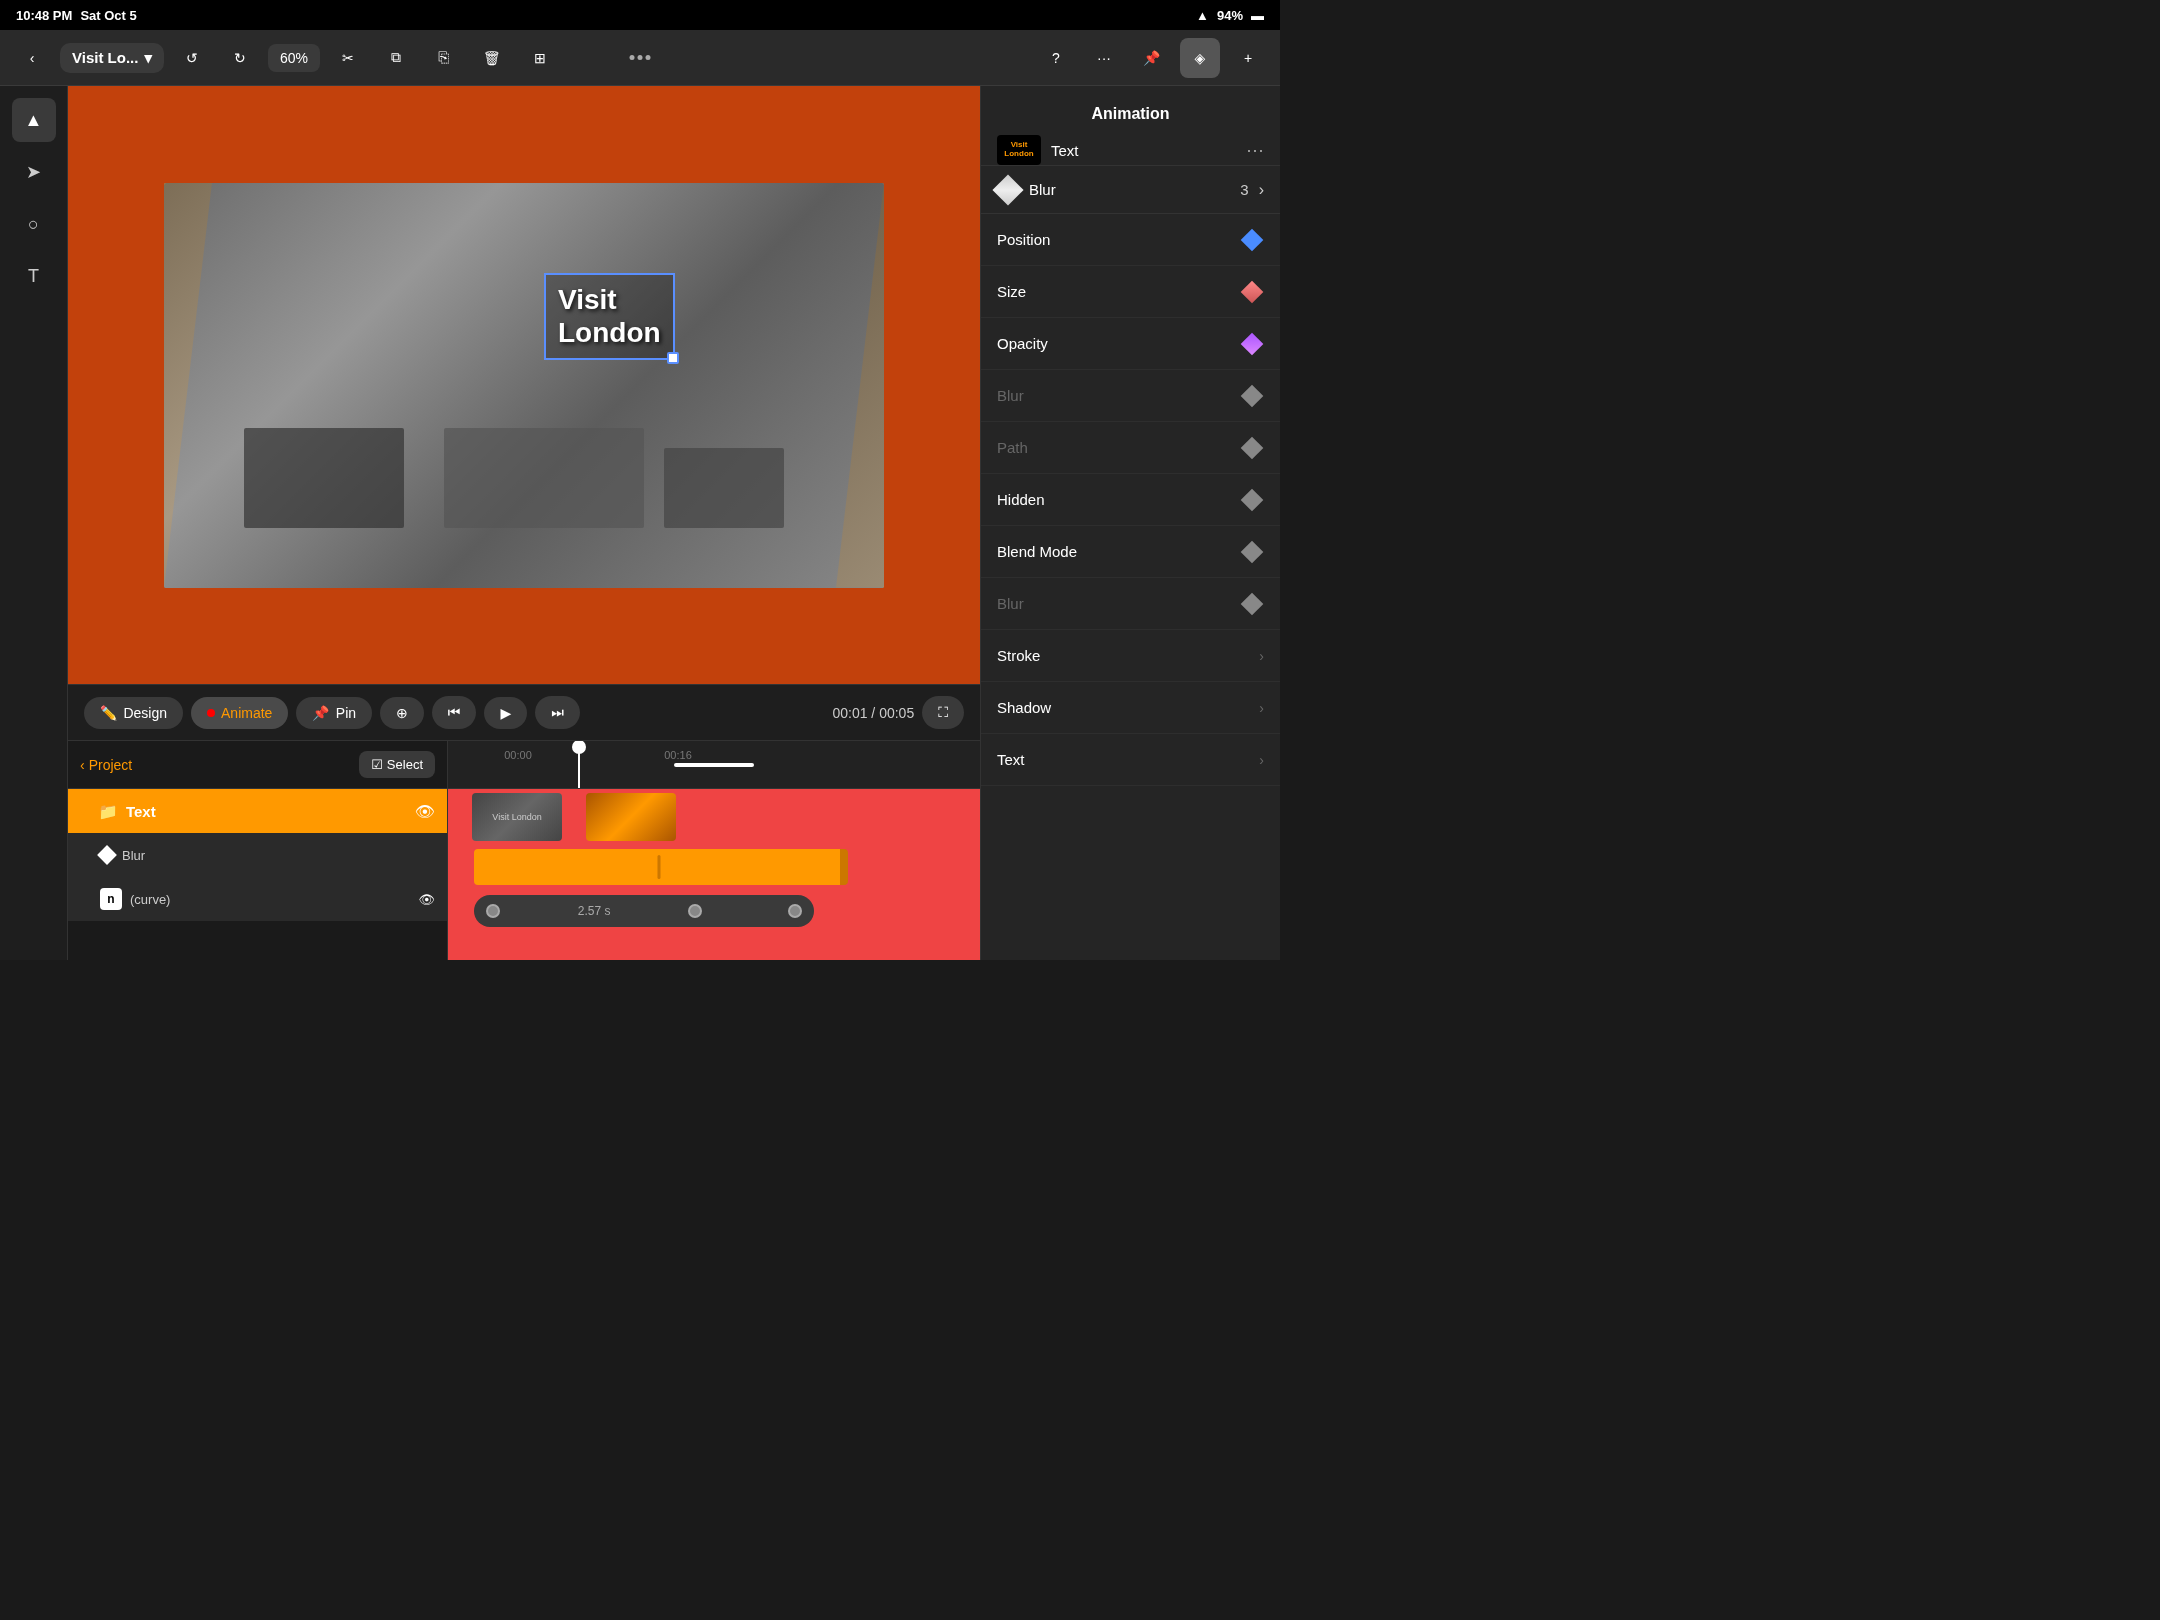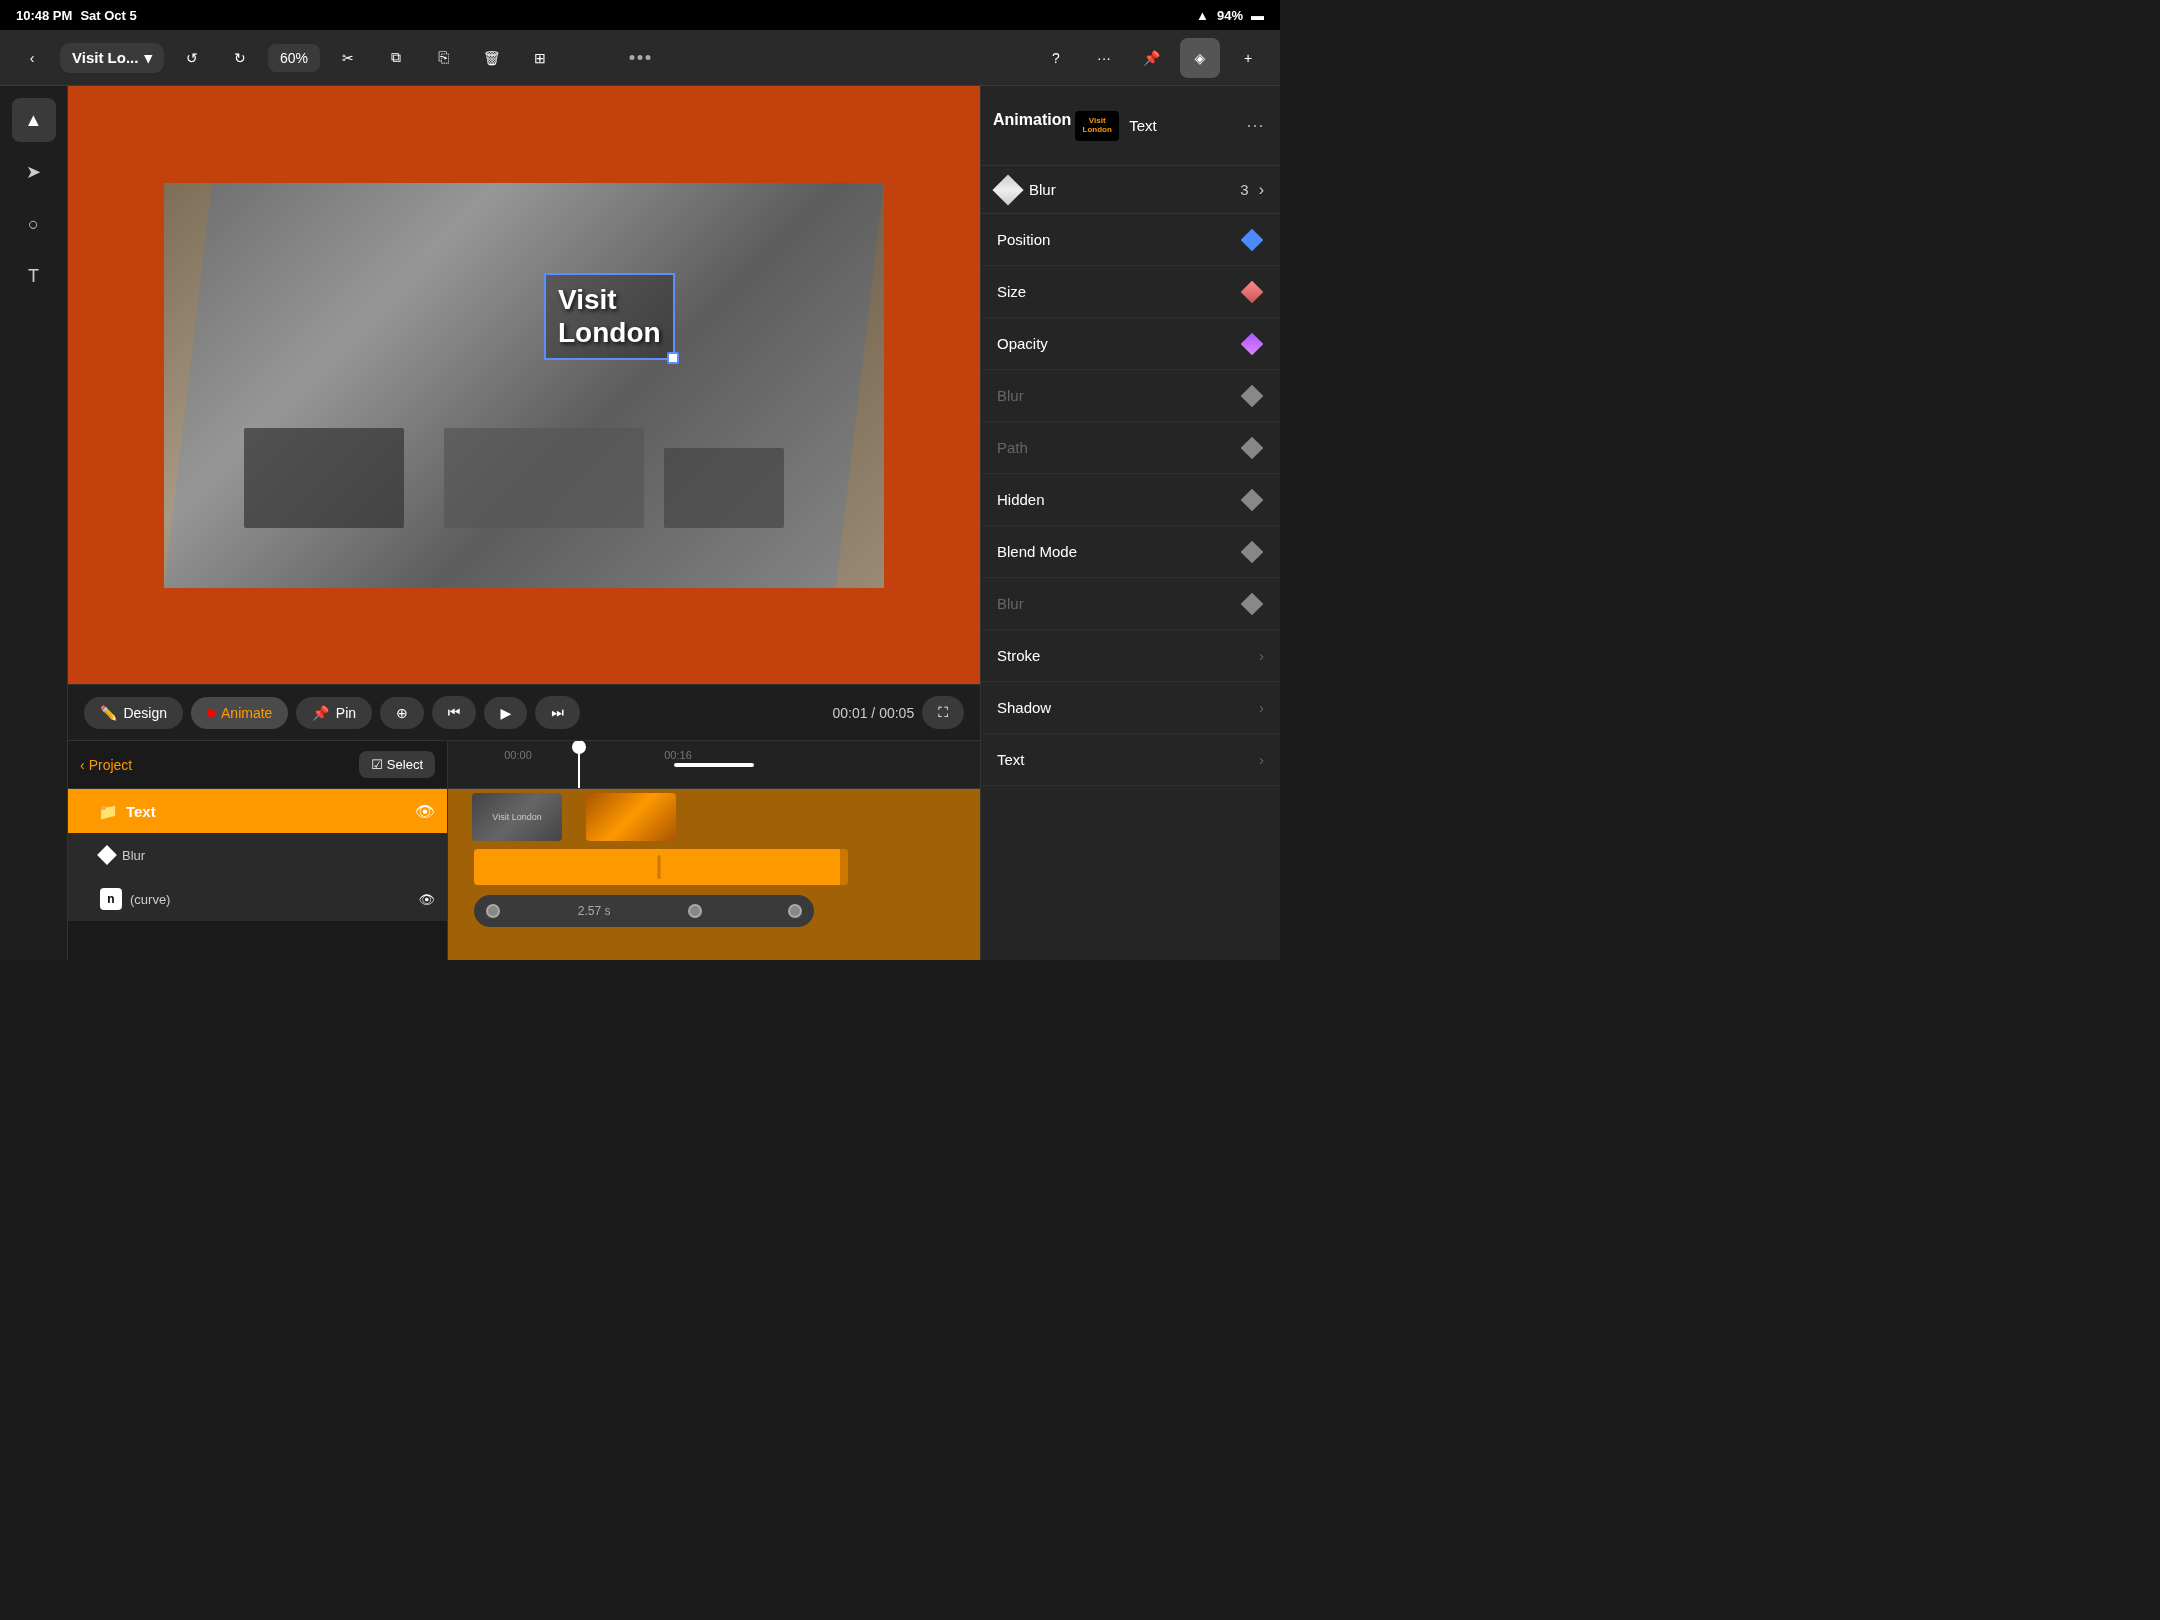--- a/index.html
+++ b/index.html
@@ -339,21 +339,21 @@
     }
     .row-label {
       font-size: 13px;
       color: #ccc;
     }
     .folder-icon { font-size: 16px; color: #f90; }
 
     
     .timeline-right {
       flex: 1;
-      background: #a16207;
+      background: #ef4444;
       display: flex;
       flex-direction: column;
       overflow: hidden;
     }
     .timeline-ruler {
       height: 48px;
       background: #222;
       display: flex;
       align-items: center;
       padding: 0 8px;
@@ -473,23 +473,23 @@
     .right-panel {
       width: 300px;
       background: #252525;
       display: flex;
       flex-direction: column;
       border-left: 1px solid #333;
     }
     .panel-header {
       height: 80px;
       display: flex;
-      flex-direction: row;
-      align-items: center;
-      justify-content: space-between;
+      flex-direction: column;
+      align-items: center;
+      justify-content: flex-end;
       border-bottom: 1px solid #333;
       padding: 0 12px;
     }
     .panel-title {
       font-size: 16px;
       font-weight: 600;
       color: #fff;
       margin-bottom: 12px;
     }
     .panel-entity {

